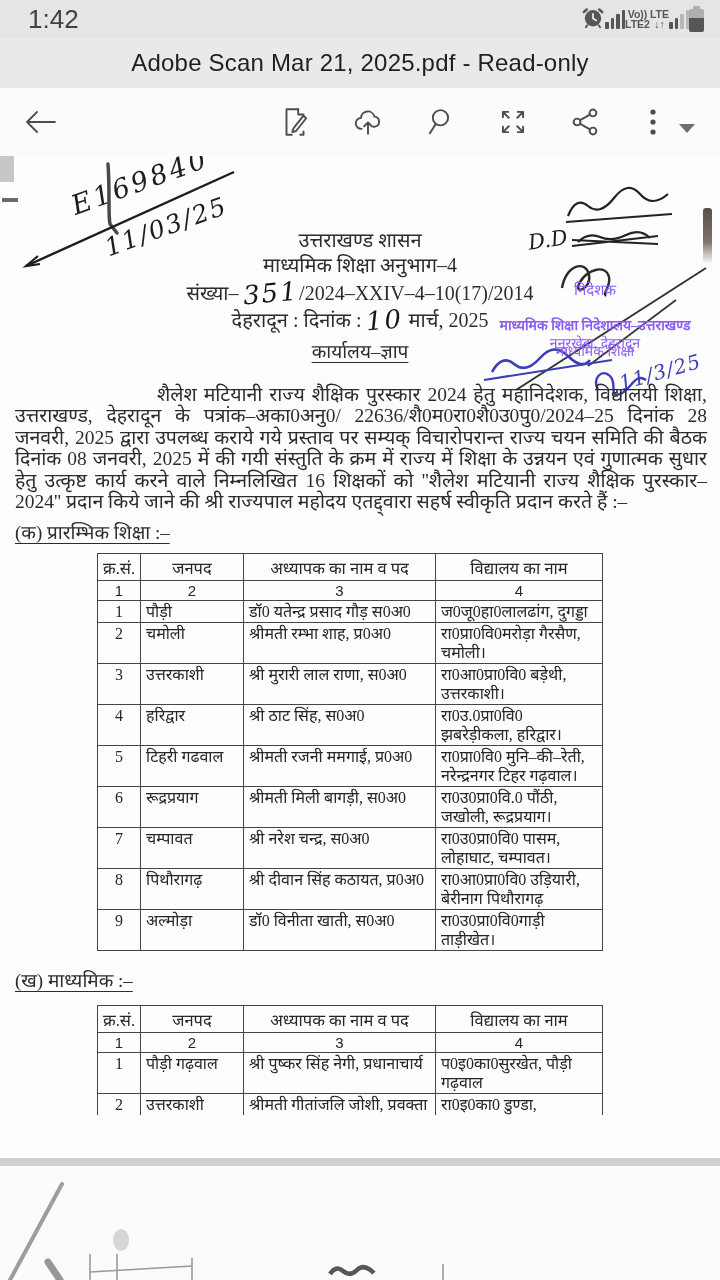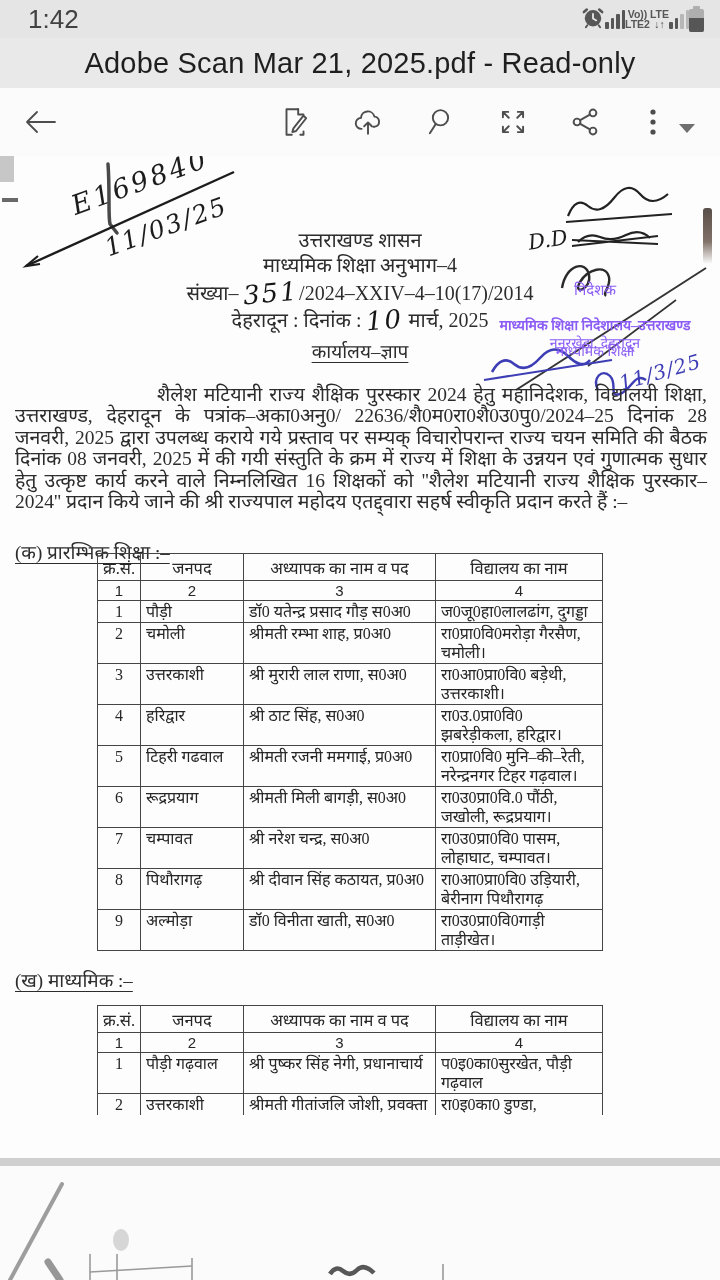--- a/index.html
+++ b/index.html
@@ -21,21 +21,21 @@
   .sig i.dim{background:#b7b7b7;}
   .battery{position:relative;width:15px;height:23px;border-radius:2px;background:#aeaeae;overflow:hidden;}
   .battery:before{content:"";position:absolute;left:0;bottom:0;width:100%;height:62%;background:#565656;}
   .battery-nub{width:7px;height:3px;background:#aeaeae;margin:0 auto;border-radius:1px 1px 0 0;}
   .batt-wrap{display:flex;flex-direction:column;align-items:center;}
   
   .title-bar{
     position:absolute;top:38px;left:0;width:720px;height:50px;background:#e9e9e9;
     display:flex;align-items:center;justify-content:center;
   }
-  .doc-title{font-size:29px;color:#1f1f1f;letter-spacing:.2px;}
+  .doc-title{font-size:24px;color:#1f1f1f;letter-spacing:.2px;}
   
   .toolbar{position:absolute;top:88px;left:0;width:720px;height:68px;background:#fbfbfb;}
   .tb-icon{position:absolute;top:50%;transform:translateY(-50%);background:none;border:none;padding:0;cursor:pointer;}
   .tb-icon svg{display:block;}
   .ic{stroke:#4d4d4d;fill:none;stroke-width:1.8;stroke-linecap:round;stroke-linejoin:round;}
   .caret{position:absolute;left:679px;top:36px;width:0;height:0;border-left:8px solid transparent;border-right:8px solid transparent;border-top:9px solid #6f6f6f;}
   
   .doc-area{position:absolute;top:156px;left:0;width:720px;height:1124px;background:#c9c9c9;}
   .page{position:absolute;left:0;width:720px;background:#fdfdfd;overflow:hidden;}
   .page1{top:0;height:1002px;}
@@ -47,21 +47,21 @@
   .hw-inline{display:inline-block;font-family:"DejaVu Serif",serif;font-style:italic;font-size:26px;letter-spacing:2px;transform:rotate(-5deg);color:#161616;vertical-align:-2px;}
   .memo-heading{position:absolute;left:0;top:182px;width:720px;text-align:center;font-size:19px;text-decoration:underline;text-underline-offset:4px;}
   
   .hw{font-family:"DejaVu Serif",serif;font-style:italic;color:#1c1c1c;}
   #hw-ref{position:absolute;left:16px;top:0;width:230px;height:125px;}
   #hw-ref .l1{position:absolute;left:52px;top:10px;font-size:27px;letter-spacing:3px;transform:rotate(-20deg);}
   #hw-ref .l2{position:absolute;left:86px;top:56px;font-size:25px;letter-spacing:2px;transform:rotate(-20deg);}
   
   .body-par{position:absolute;left:15px;top:208px;width:692px;font-size:19.5px;line-height:21.6px;text-align:justify;text-indent:142px;}
   .section-head{position:absolute;left:15px;font-size:19px;text-decoration:underline;text-underline-offset:4px;}
-  .sec-a{top:363px;margin-top:20px;}
+  .sec-a{top:363px;}
   
   .doc-flow{position:absolute;left:97px;top:397px;width:505px;}
   table.data-table{border-collapse:collapse;width:505px;table-layout:fixed;}
   .data-table th,.data-table td{border:1.6px solid #454545;font-family:"Liberation Serif","DejaVu Serif",serif;color:#262626;}
   .data-table th{font-size:16.5px;font-weight:normal;height:26px;padding:0 2px;}
   .data-table .numrow td{font-size:15px;text-align:center;height:19px;padding:0;font-family:"Liberation Sans",sans-serif;}
   .data-table td{font-size:16px;line-height:19px;padding:1px 5px;vertical-align:top;}
   .data-table td:first-child{text-align:center;}
   .sec-b-head{font-size:19px;text-decoration:underline;text-underline-offset:4px;margin:16px 0 12px -82px;}
   .t2 tr:last-child td{border-bottom:none;}

